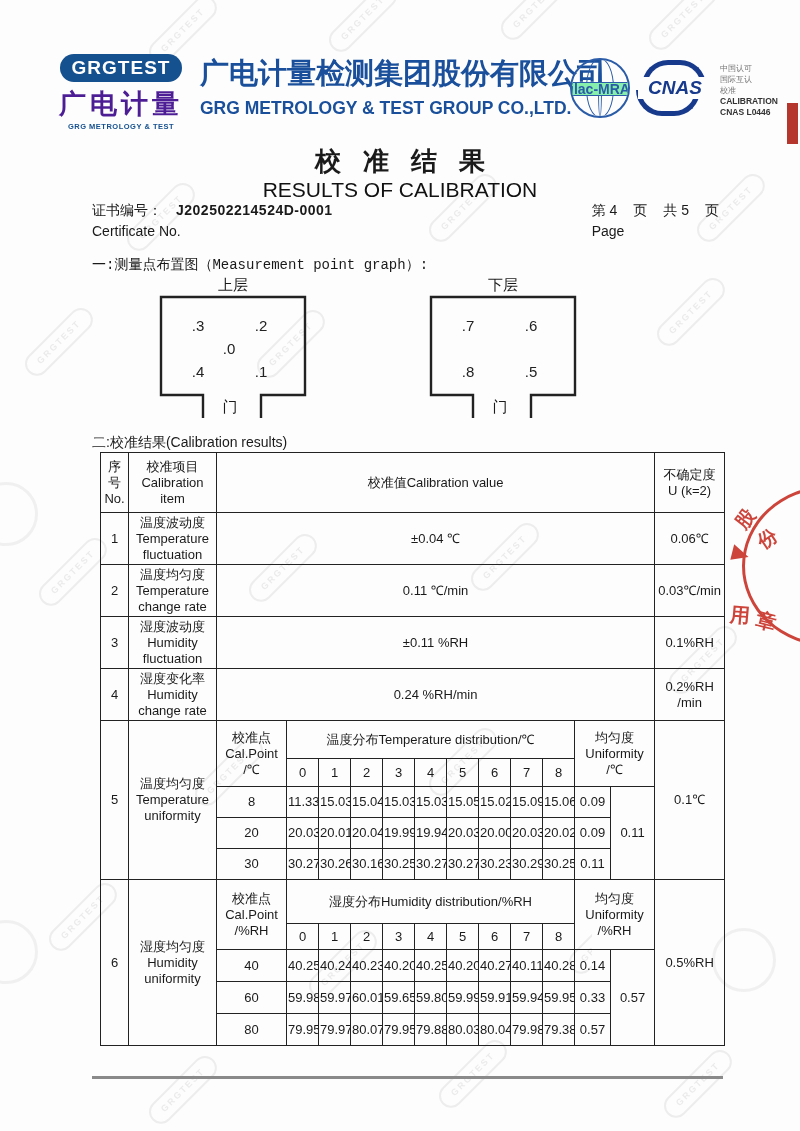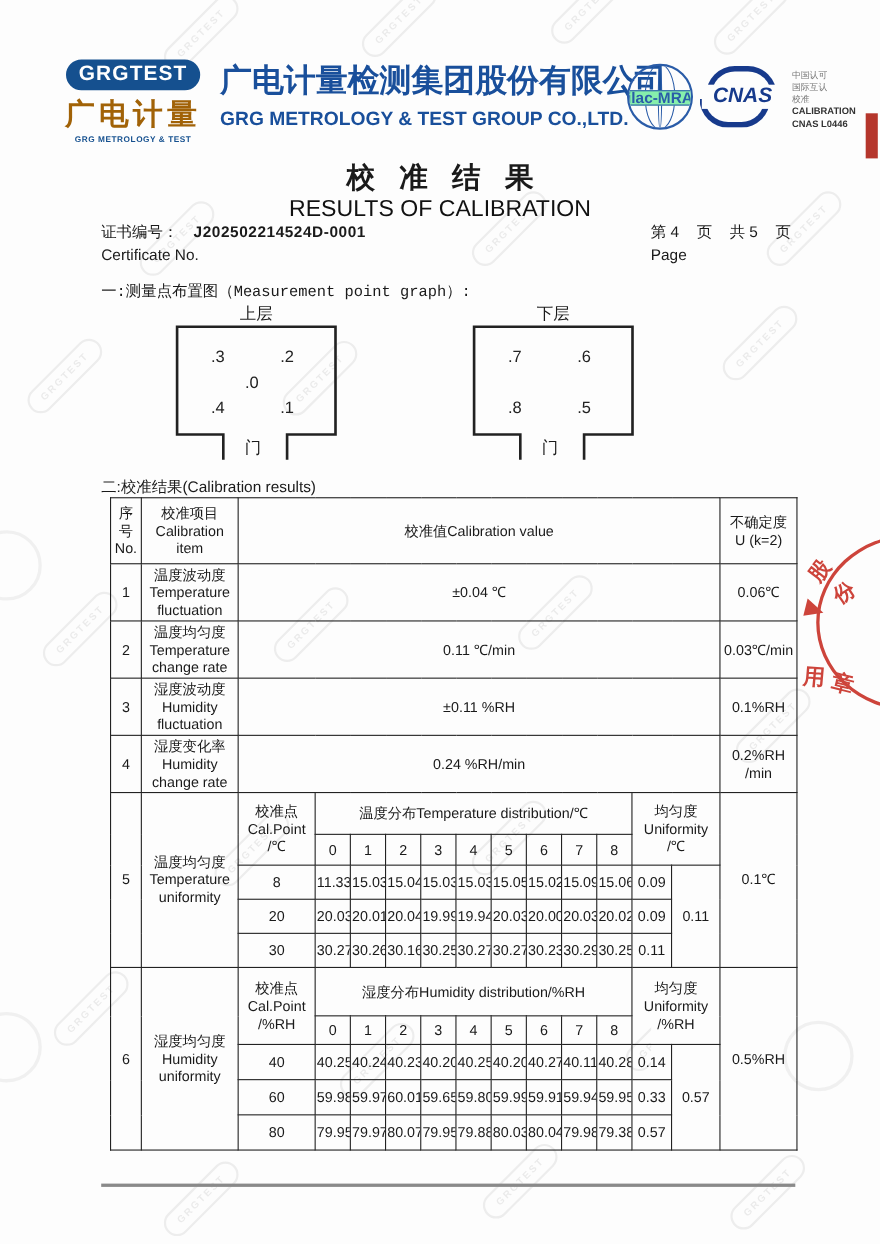--- a/index.html
+++ b/index.html
@@ -14,21 +14,21 @@
   .wm-ring { position:absolute; width:64px; height:64px; border:3px solid rgba(150,150,150,.4);
         border-radius:50%; opacity:.3; }
 
   .content { position:absolute; inset:0; z-index:1; }
 
   
   .header { position:absolute; top:54px; left:50px; right:30px; display:flex; align-items:flex-start; }
   .logo-block { width:142px; text-align:center; flex:none; }
   .logo-badge { display:inline-block; background:#15508f; color:#fff; border-radius:15px;
         font-weight:bold; font-size:19px; padding:3px 12px; letter-spacing:1px; }
-  .logo-cn { color:#a16207; font-size:27px; font-weight:bold; letter-spacing:4px; margin-top:4px; }
+  .logo-cn { color:#4c1d95; font-size:27px; font-weight:bold; letter-spacing:4px; margin-top:4px; }
   .logo-sub { color:#15508f; font-size:7.5px; font-weight:bold; letter-spacing:.5px; }
   .company-block { margin-left:8px; flex:none; width:352px; }
   .company-cn { color:#194f9b; font-size:29px; font-weight:bold; letter-spacing:0px; white-space:nowrap; }
   .company-en { color:#194f9b; font-size:17.5px; font-weight:bold; margin-top:4px; white-space:nowrap; }
   .cert-logos { display:flex; margin-left:18px; align-items:center; margin-top:4px; }
   .ilac { width:60px; height:60px; border:2px solid #2a5ca8; border-radius:50%; position:relative; overflow:hidden; flex:none; }
   .ilac:before { content:""; position:absolute; left:14px; right:14px; top:-2px; bottom:-2px; border:1.5px solid #2a5ca8; border-radius:50%; }
   .ilac:after { content:""; position:absolute; left:26px; right:26px; top:-2px; bottom:-2px; border:1.5px solid #2a5ca8; border-radius:50%; }
   .ilac-band { position:absolute; left:-2px; right:-2px; top:22px; height:14px; background:#86efac; border-top:1.5px solid #2a5ca8; border-bottom:1.5px solid #2a5ca8; color:#2a5ca8; font-size:14px; font-weight:bold; text-align:center; line-height:13px; z-index:2; }
   .cnas { position:relative; width:74px; height:60px; margin-left:8px; flex:none; }

